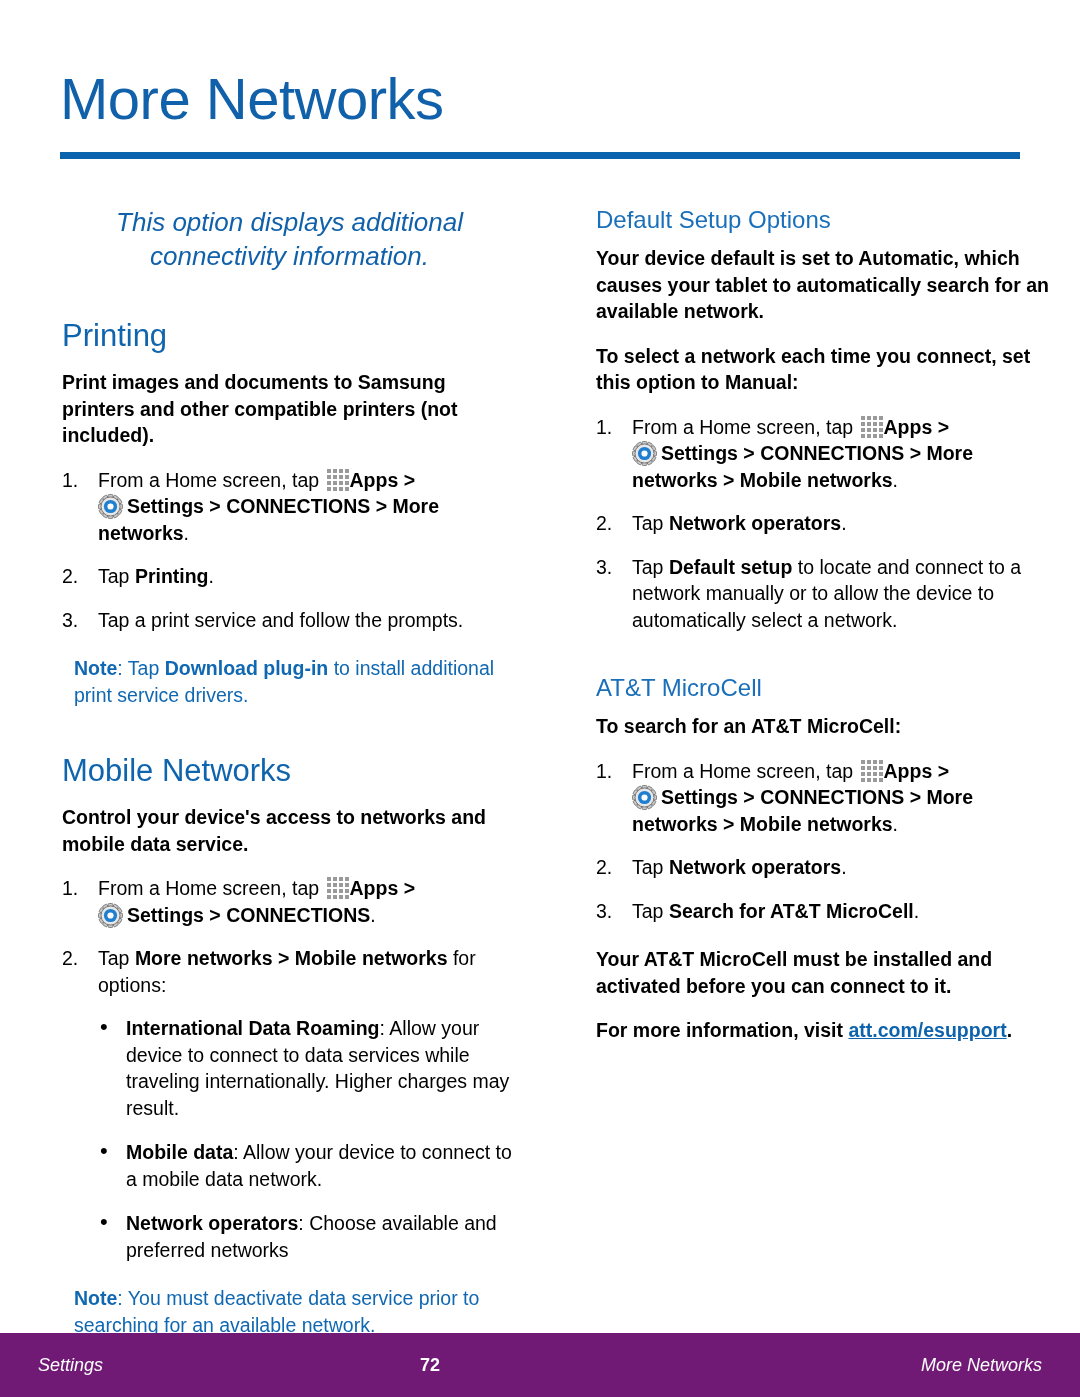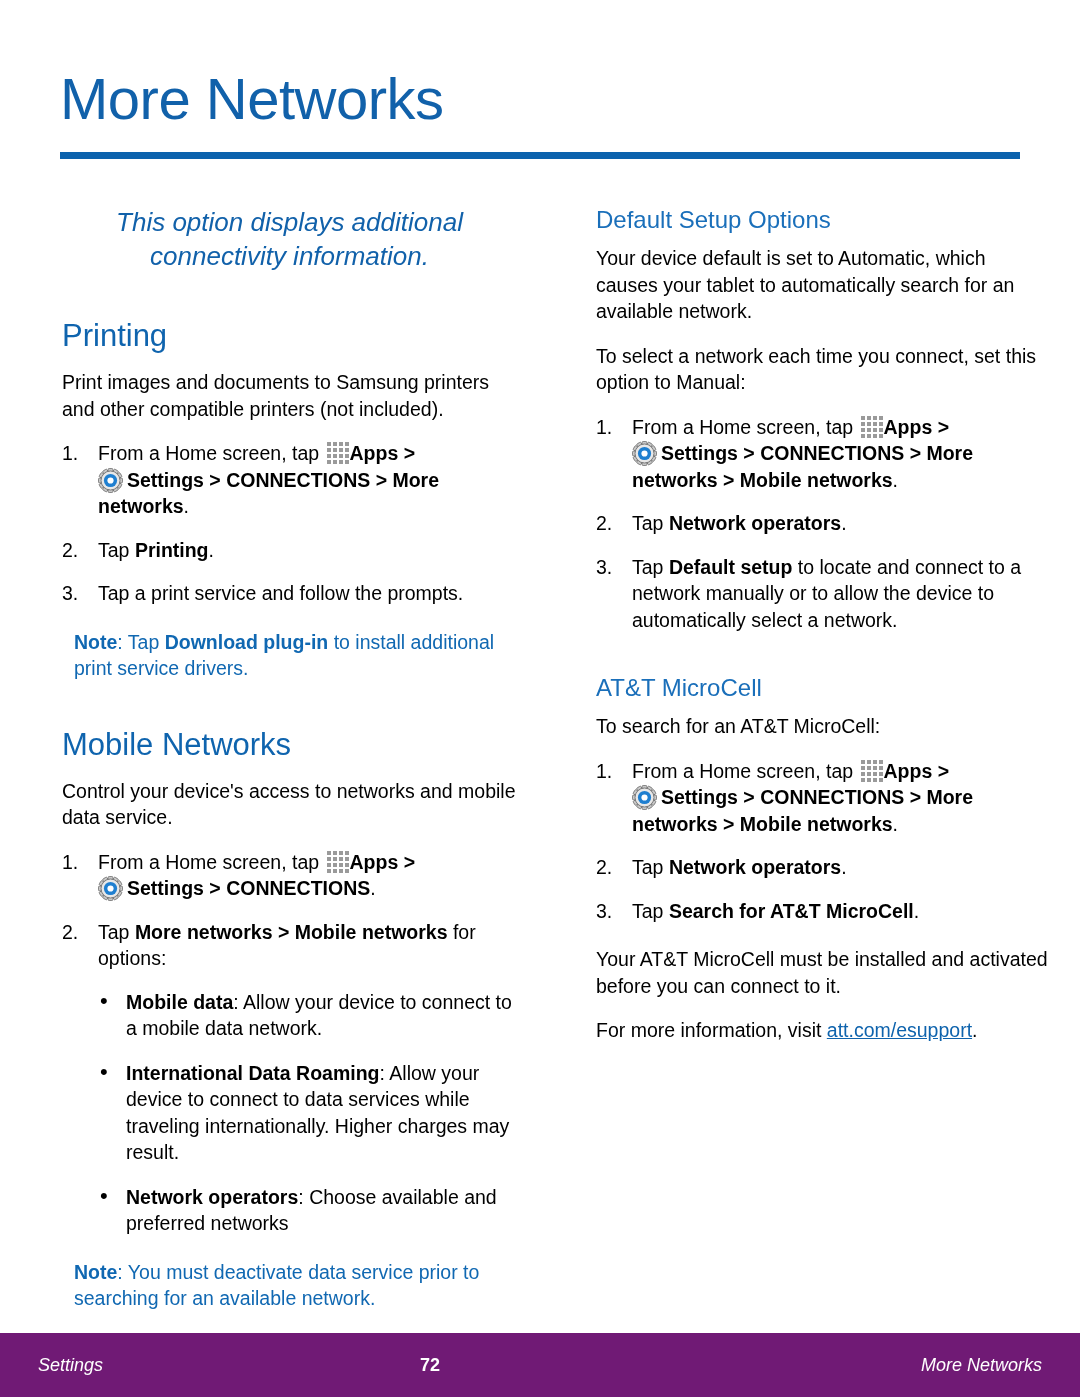--- a/index.html
+++ b/index.html
@@ -73,21 +73,21 @@
     font-weight: 400;
     color: #1a6fba;
     margin: 0 0 10px 0;
   }
   h3.subsection.spaced { margin-top: 40px; }
 
   p.body {
     font-size: 19.5px;
     line-height: 26.5px;
     margin: 0 0 18px 0;
-    font-weight: 400;
+    font-weight: 700;
   }
   p.note {
     font-size: 19.5px;
     line-height: 26.5px;
     color: #1068b2;
     margin: 22px 0 0 12px;
   }
   .b { font-weight: bold; }
   .link {
     color: #0e63ad;
@@ -299,22 +299,22 @@
       </li>
 
       <li>
         <span class="num">2.</span><span>Tap</span>
         <span class="b">More networks &gt; Mobile networks</span>
         <span>for options:</span>
       </li>
     </ol>
 
     <ul class="bullets">
+      <li><span class="b">International Data Roaming</span><span>: Allow your device to connect to data services while traveling internationally. Higher charges may result.</span></li>
       <li><span class="b">Mobile data</span><span>: Allow your device to connect to a mobile data network.</span></li>
-      <li><span class="b">International Data Roaming</span><span>: Allow your device to connect to data services while traveling internationally. Higher charges may result.</span></li>
       <li><span class="b">Network operators</span><span>: Choose available and preferred networks</span></li>
     </ul>
 
     <p class="note">
       <span class="b">Note</span><span>: You must deactivate data service prior to searching for an available network.</span>
     </p>
   </div>
 
   <div class="col col-right">
 

